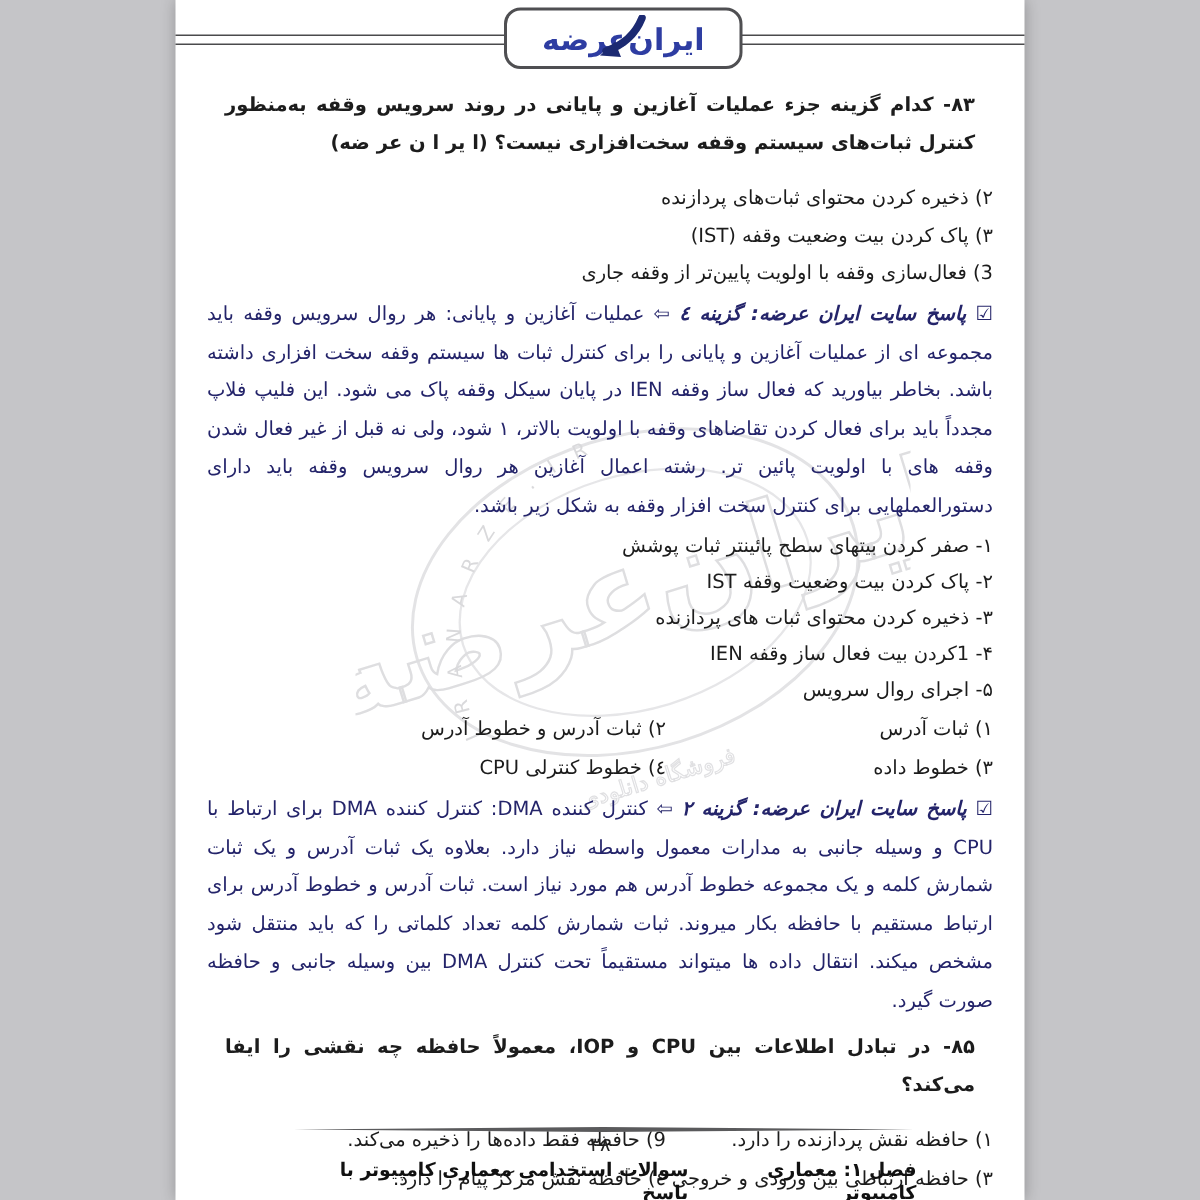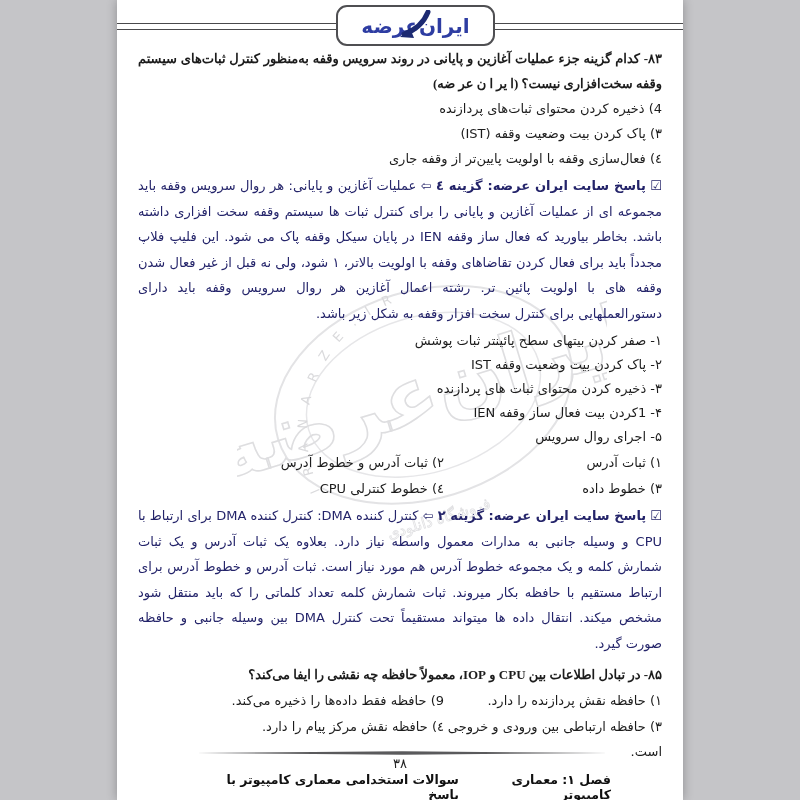--- a/index.html
+++ b/index.html
@@ -13,24 +13,24 @@
   .logo-box{position:absolute;top:5px;left:219px;width:155px;height:37px;background:#fff;
             border:2px solid #4f4f52;border-radius:11px;display:flex;align-items:center;
             justify-content:center;z-index:4;}
   .logo-text{font-size:20px;font-weight:bold;color:#2e3da2;direction:rtl;position:relative;z-index:2;}
   .logo-arrow{position:absolute;left:52px;top:3px;z-index:3;}
   
   .watermark{position:absolute;left:120px;top:205px;z-index:0;opacity:.75;}
   
   .content{position:absolute;top:44px;left:0;right:0;padding:2px 21px 0;direction:rtl;
            text-align:right;color:#1c1c1c;font-size:13px;z-index:2;}
-  .q-title{margin:0;font-weight:bold;line-height:25px;text-align:justify;font-family:Liberation Serif, serif;}
+  .q-title{margin:12px;font-weight:bold;line-height:25px;text-align:justify;}
   .opt{line-height:25px;}
   .answer{margin:2px 0 0;color:#24246a;line-height:25.5px;text-align:justify;}
-  .answer-lead{font-weight:bold;}
+  .answer-lead{font-weight:bold;font-style:italic;}
   .icon-inline{color:#24246a;}
   .steps{margin:3px 0 0;line-height:24px;}
   .mt8{margin-top:6px;}
   .opt-grid{display:grid;grid-template-columns:218px 1fr;line-height:25.5px;margin-top:1px;}
   
   .footer-rule{position:absolute;top:751px;left:79px;z-index:2;}
   .page-num{position:absolute;top:756px;left:0;right:0;text-align:center;font-size:13px;
             color:#222;z-index:2;}
   .footer-texts{position:absolute;top:772px;left:0;right:0;display:flex;direction:rtl;
                 justify-content:space-between;padding:0 72px 0 78px;font-weight:bold;
@@ -64,23 +64,23 @@
         <path d="M20,18 L10,27 L24,28 Z" fill="#1c2a72"></path>
       </svg>
       <span class="logo-text">ایران‌عرضه</span>
     </div>
 
     <div class="content">
 
       <p class="q-title">۸۳- کدام گزینه جزء عملیات آغازین و پایانی در روند سرویس وقفه به‌منظور کنترل ثبات‌های سیستم وقفه سخت‌افزاری نیست؟ (ا یر ا ن عر ضه)</p>
 
       <div>
-        <div class="opt">4) ذخیره کردن محتوای ثبات‌های پردازنده</div>
+        <div class="opt">۲) ذخیره کردن محتوای ثبات‌های پردازنده</div>
         <div class="opt">۳) پاک کردن بیت وضعیت وقفه (IST)</div>
-        <div class="opt">٤) فعال‌سازی وقفه با اولویت پایین‌تر از وقفه جاری</div>
+        <div class="opt">3) فعال‌سازی وقفه با اولویت پایین‌تر از وقفه جاری</div>
       </div>
 
       <p class="answer"><span class="icon-inline">☑</span> <span class="answer-lead">پاسخ سایت ایران عرضه: گزینه ٤</span> <span class="icon-inline">⇦</span> <span>عملیات آغازین و پایانی: هر روال سرویس وقفه باید مجموعه ای از عملیات آغازین و پایانی را برای کنترل ثبات ها سیستم وقفه سخت افزاری داشته باشد. بخاطر بیاورید که فعال ساز وقفه IEN در پایان سیکل وقفه پاک می شود. این فلیپ فلاپ مجدداً باید برای فعال کردن تقاضاهای وقفه با اولویت بالاتر، ۱ شود، ولی نه قبل از غیر فعال شدن وقفه های با اولویت پائین تر. رشته اعمال آغازین هر روال سرویس وقفه باید دارای دستورالعملهایی برای کنترل سخت افزار وقفه به شکل زیر باشد.</span></p>
 
       <div class="steps">
         <div>۱- صفر کردن بیتهای سطح پائینتر ثبات پوشش</div>
         <div>۲- پاک کردن بیت وضعیت وقفه IST</div>
         <div>۳- ذخیره کردن محتوای ثبات های پردازنده</div>
         <div>۴- 1کردن بیت فعال ساز وقفه IEN</div>
         <div>۵- اجرای روال سرویس</div>

